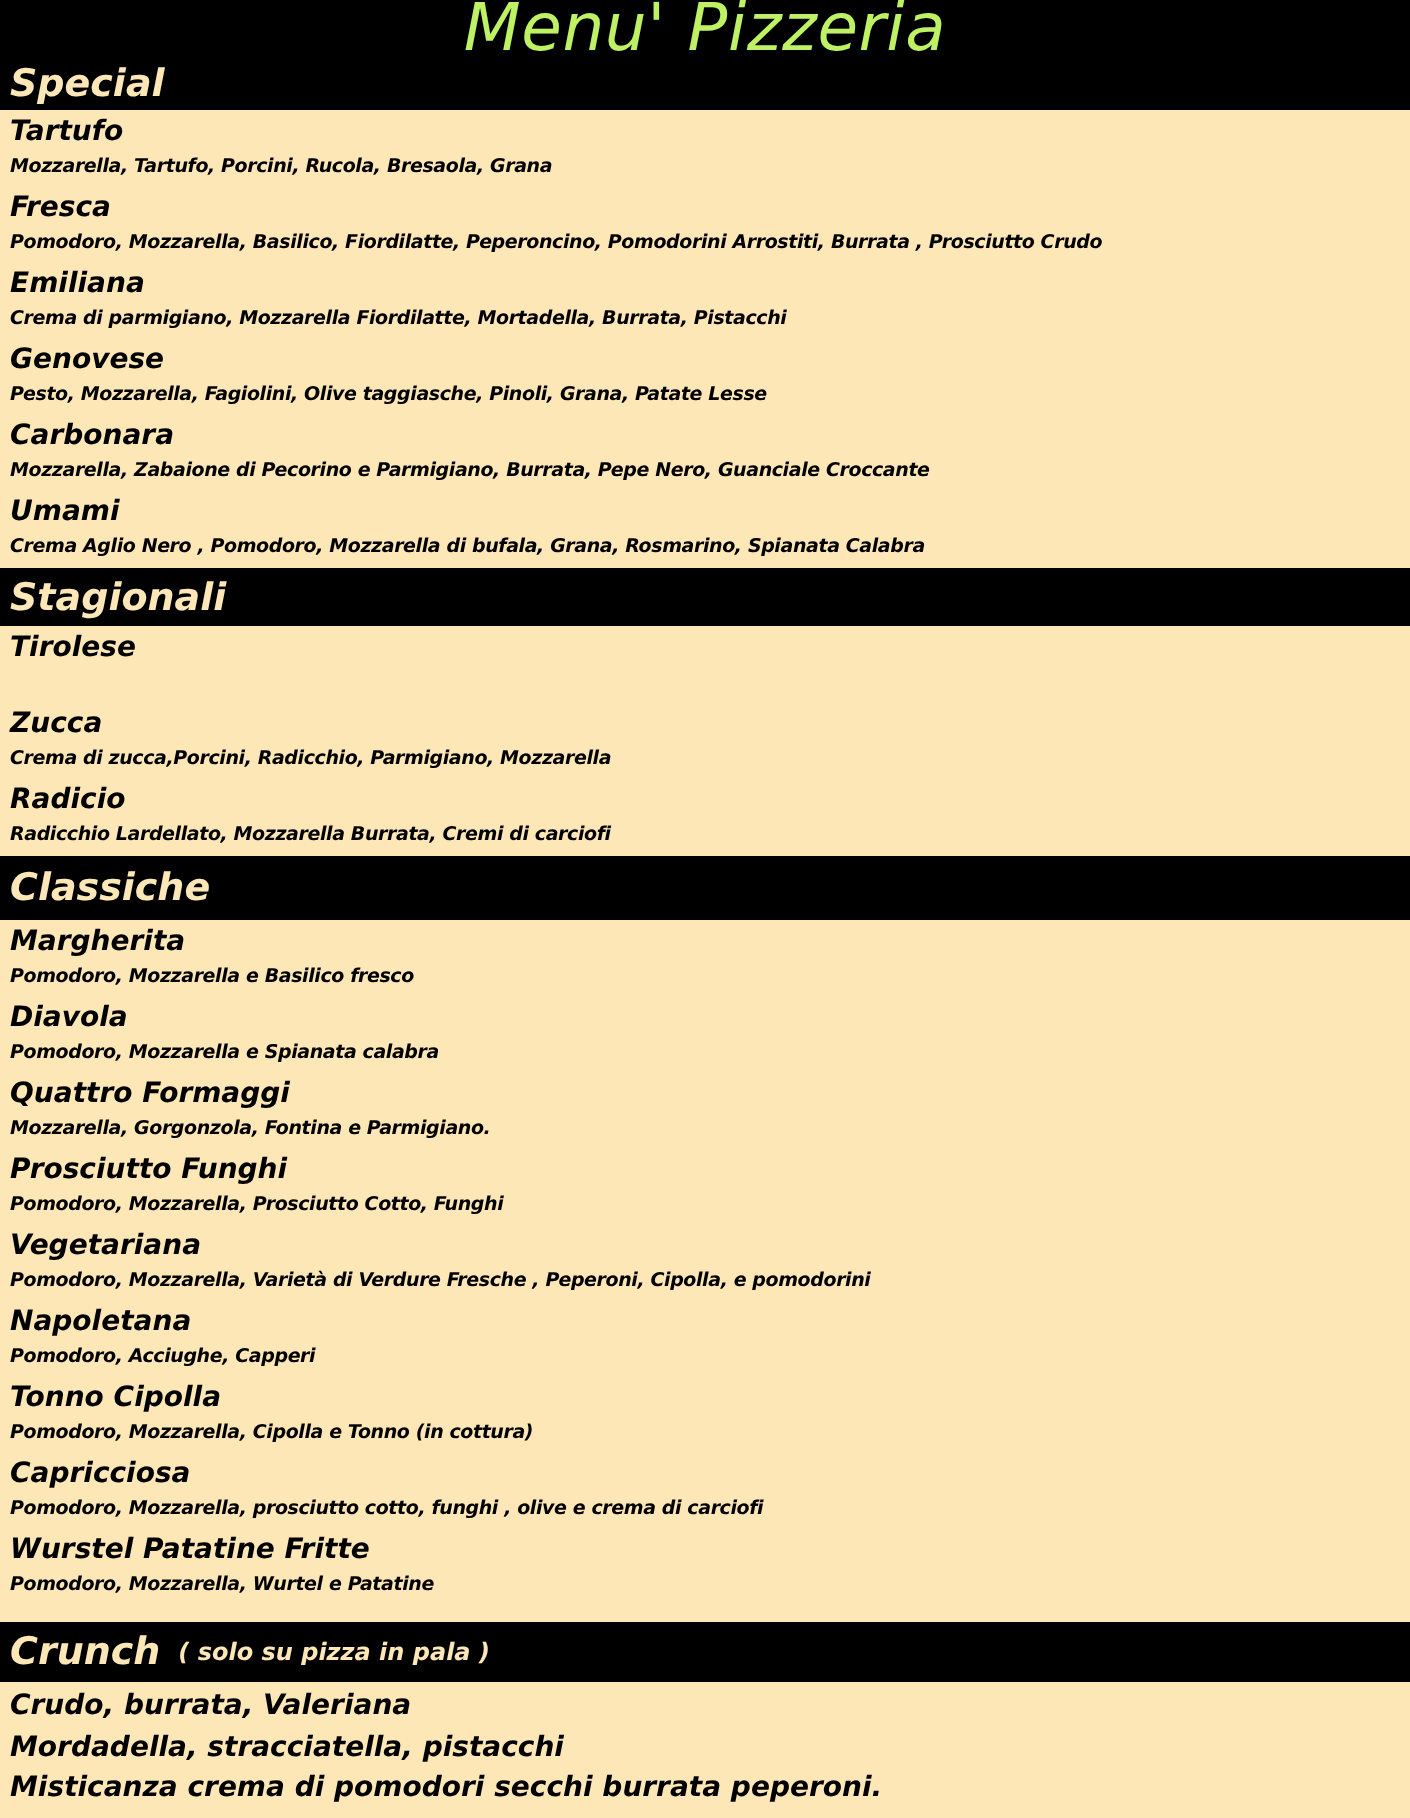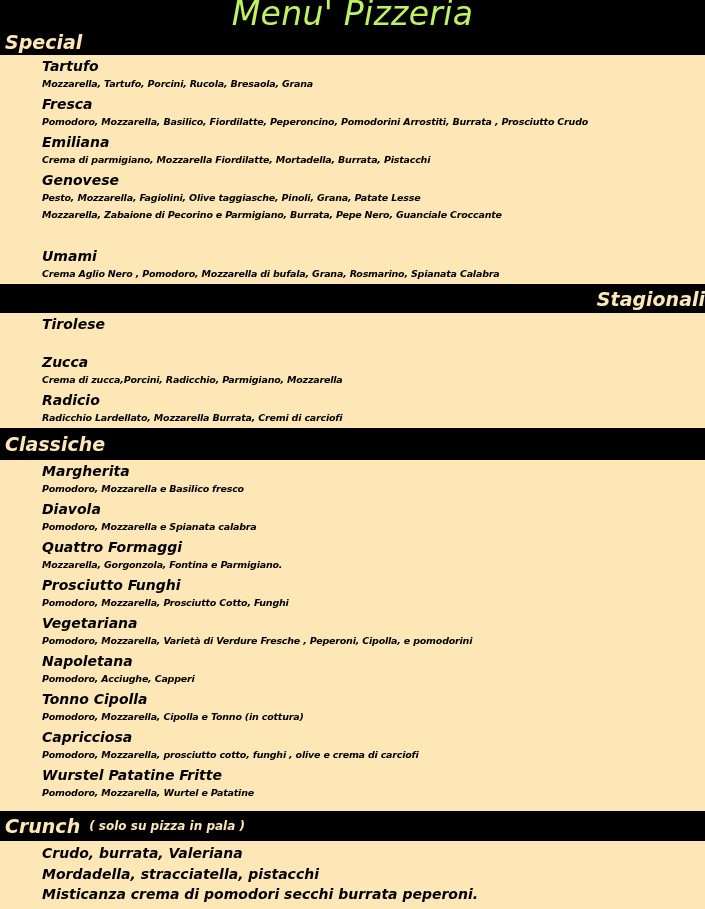--- a/index.html
+++ b/index.html
@@ -16,21 +16,21 @@
     color: #bef264; font-style: italic; font-size: 33px; line-height: 28px;
     font-family: "DejaVu Sans", sans-serif; font-weight: normal;
     letter-spacing: 0.3px;
   }
   .section-bar {
     background: #000; color: #fde7b7; font-style: italic; font-weight: bold;
     font-size: 19px; padding-left: 5px; box-sizing: border-box;
     display: flex; align-items: center; white-space: nowrap;
   }
   .section-note { font-size: 12px; font-weight: bold; margin-left: 9px; }
-  .items { padding-left: 5px; margin-left: 37px; }
+  .items { padding-left: 5px; }
   .item { height: 38px; box-sizing: border-box; }
   .name {
     font-size: 14px; font-style: italic; font-weight: bold; line-height: 19px;
     padding-top: 2px; white-space: nowrap;
   }
   .desc {
     font-size: 9.5px; font-style: italic; font-weight: bold; line-height: 15px;
     white-space: nowrap; letter-spacing: -0.2px;
   }
   .crunch-item {
@@ -61,29 +61,30 @@
     </div>
   <div class="item">
       <div class="name">Emiliana</div>
       <div class="desc">Crema di parmigiano, Mozzarella Fiordilatte, Mortadella, Burrata, Pistacchi</div>
     </div>
   <div class="item">
       <div class="name">Genovese</div>
       <div class="desc">Pesto, Mozzarella, Fagiolini,  Olive taggiasche, Pinoli, Grana, Patate Lesse</div>
     </div>
   <div class="item">
+      <div class="name">Carbonara</div>
       <div class="desc">Mozzarella,  Zabaione di Pecorino e Parmigiano,  Burrata, Pepe Nero,  Guanciale Croccante</div>
     </div>
   <div class="item">
       <div class="name">Umami</div>
       <div class="desc">Crema Aglio Nero , Pomodoro, Mozzarella di bufala, Grana, Rosmarino, Spianata Calabra</div>
     </div>
 </div>
 
-<div class="section-bar" style="height:29px;justify-content:flex-end;">
+<div class="section-bar" style="height:29px;">
   <span>Stagionali</span>
 </div>
 <div class="items" style="height:115px;">
   <div class="item">
       <div class="name">Tirolese</div>
     </div>
   <div class="item">
       <div class="name">Zucca</div>
       <div class="desc">Crema di zucca,Porcini, Radicchio, Parmigiano, Mozzarella</div>
     </div>

